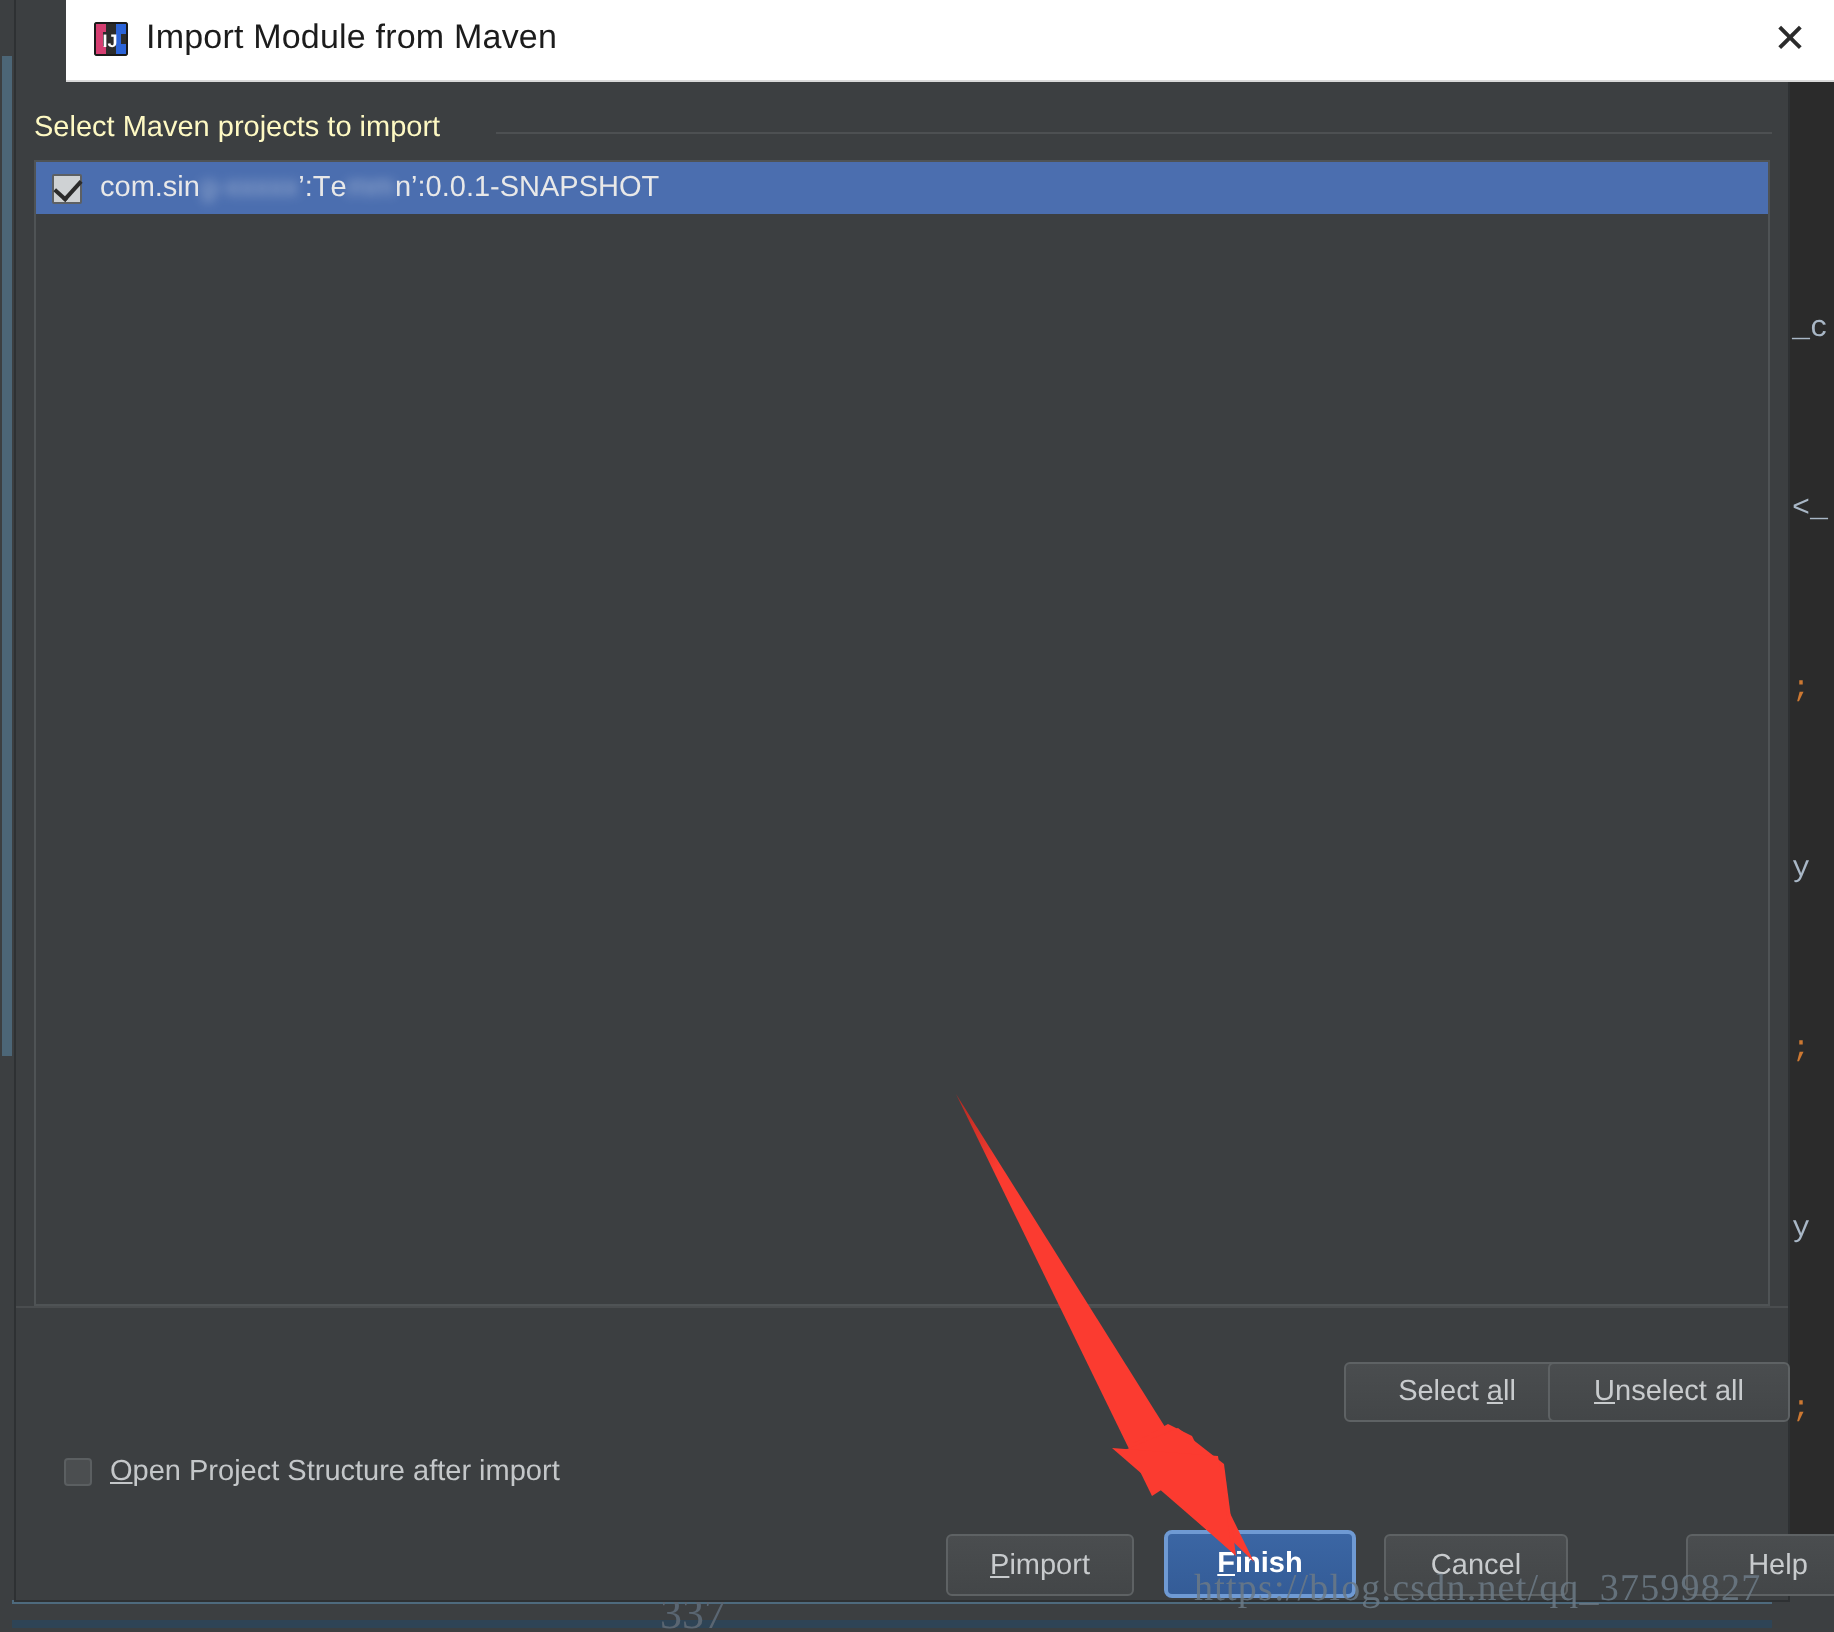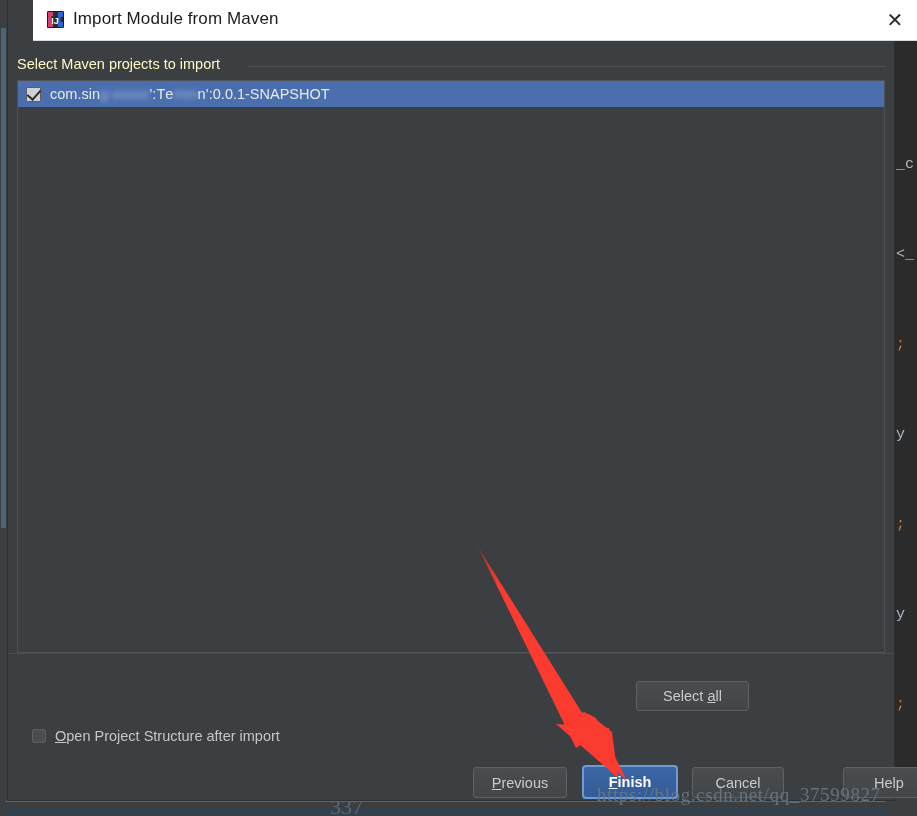--- a/index.html
+++ b/index.html
@@ -230,21 +230,21 @@
     align-items: center;
     justify-content: center;
     cursor: pointer;
     box-sizing: border-box;
     user-select: none;
   }
   .btn u { text-decoration: underline; }
 
   .btn-select-all {
     position: absolute;
-    left: 628px;
+    left: 664px;
     top: 681px;
     width: 113px;
     height: 30px;
   }
   .btn-unselect-all {
     position: absolute;
     left: 766px;
     top: 681px;
     width: 121px;
     height: 30px;
@@ -412,30 +412,33 @@
       </div>
       <div class="row-label">
         <span>com.sin</span><span class="redacted" data-ghost="g-xxxxx">g-xxxxx</span><span>’:Tе</span><span class="redacted" data-ghost="mm">mm</span><span>n’</span><span>:0.0.1-SNAPSHOT</span>
       </div>
     </div>
   </div>
 
   <div class="btn btn-select-all">
     <span><span>Select </span><u>a</u><span>ll</span></span>
   </div>
+  <div class="btn btn-unselect-all">
+    <span><span></span><u>U</u><span>nselect all</span></span>
+  </div>
 
   <div class="footer-sep"></div>
 
   <div class="opt-row">
     <div class="opt-checkbox"></div>
     <div class="opt-label"><span></span><u>O</u><span>pen Project Structure after import</span></div>
   </div>
 
   <div class="btn btn-previous">
-    <span><span></span><u>P</u><span>revious</span></span>
+    <span><span></span><u>P</u><span>import</span></span>
   </div>
   <div class="btn-finish">
     <span><span></span><u>F</u><span>inish</span></span>
   </div>
   <div class="btn btn-cancel">
     <span>Cancel</span>
   </div>
   <div class="btn btn-help">
     <span>Help</span>
   </div>

